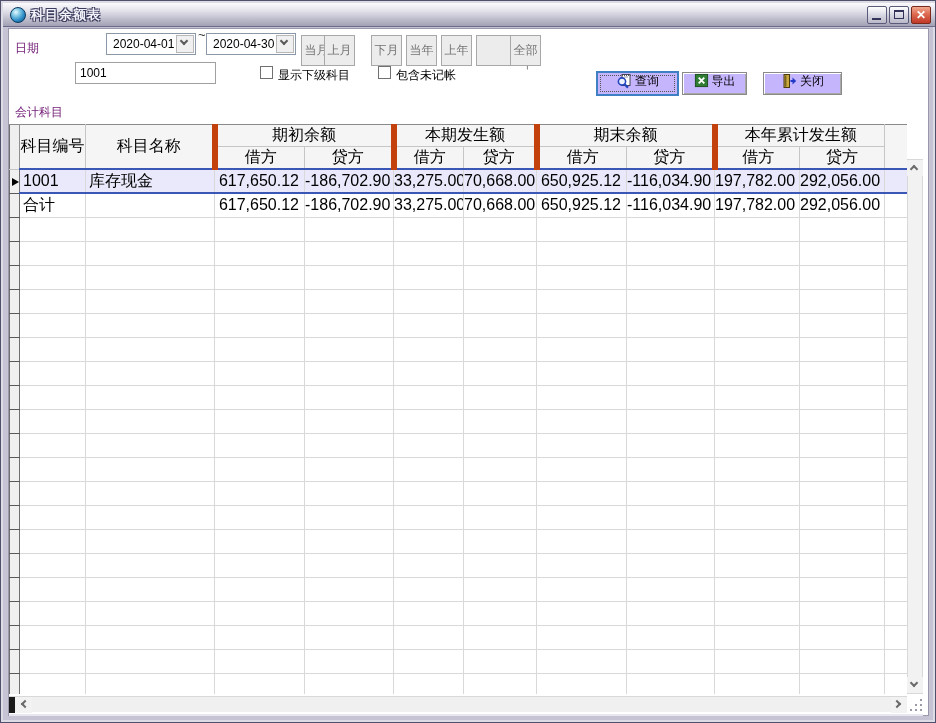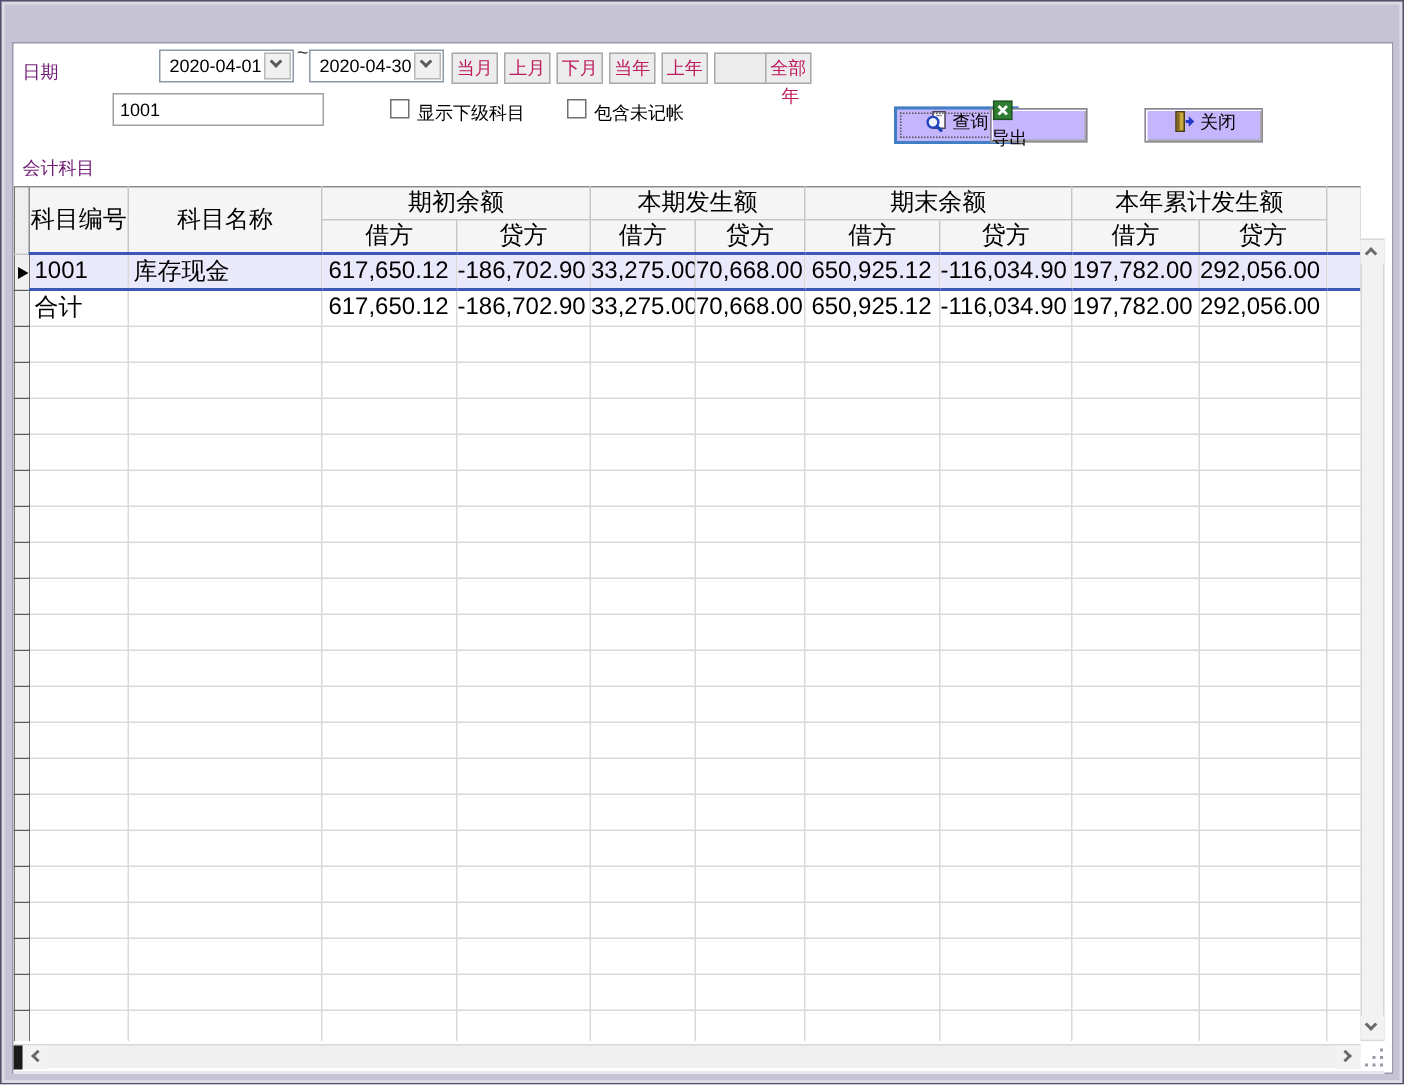--- a/index.html
+++ b/index.html
@@ -42,22 +42,22 @@
     background:#f0f0f0; border:1px solid #b8b8b8; position:relative; }
   .chev { position:absolute; width:6px; height:6px;
     border-right:2px solid #5a5a5a; border-bottom:2px solid #5a5a5a; }
   .chev.down { left:4px; top:2px; transform:rotate(45deg); }
   .tilde { position:absolute; font-size:13px; color:#333; }
 
   .textbox { position:absolute; height:22px; background:#fff; border:1px solid #a0a0a0;
     font-size:12px; padding:0 4px; font-family:"Liberation Sans", sans-serif; color:#000; }
 
   
-  .qbtn { position:absolute; width:31px; height:21px; top:34px;
-    background:#ececec; border:1px solid #a8a8a8; color:#be185d; font-size:12px;
+  .qbtn { position:absolute; width:31px; height:31px; top:34px;
+    background:#ececec; border:1px solid #a8a8a8; color:#737373; font-size:12px;
     text-align:center; line-height:19px; cursor:pointer; }
 
   
   .cb-box { position:absolute; width:13px; height:13px; background:#fff; border:1px solid #707070; cursor:pointer; }
   .cb-lbl { position:absolute; font-size:12px; color:#000; cursor:default; }
 
   
   .act { position:absolute; height:23px; background:#c4b5fd; border:1px solid #8a8a8a;
     box-shadow:inset 1px 1px 0 #ffffff, inset -1px -1px 0 #a8a8a8;
     display:flex; align-items:flex-start; justify-content:center; gap:3px;
@@ -68,21 +68,21 @@
 
   
   .grid { position:absolute; left:8px; top:123px; width:898px; height:570px; overflow:hidden;
     background:#fff; }
   table.bal { table-layout:fixed; border-collapse:collapse; width:898px; font-size:16px; }
   table.bal th, table.bal td { overflow:hidden; white-space:nowrap; }
   thead th { background:#f5f5f5; border:1px solid #c6c6c6; font-weight:normal; color:#000;
     text-align:center; cursor:default; }
   thead tr.h1 th { height:17px; border-top:1px solid #8a8a8a; }
   thead tr.h2 th { height:18px; border-bottom:1px solid #8f8f8f; }
-  thead th.gsep { border-left:1px solid #c2410c; }
+  thead th.gsep { border-left:6px solid #c2410c; }
   thead th.selh { background:#efefef; border-right:1px solid #8f8f8f; border-left:1px solid #707070; }
   thead th.fill { border-right:1px solid #8a8a8a; }
 
   tbody tr { height:24px; }
   tbody td { border-right:1px solid #d9d9d9; border-bottom:1px solid #d9d9d9; }
   tbody td.sel { background:#f0f0f0; border-right:1px solid #707070; border-bottom:1px solid #5a5a5a;
     border-left:1px solid #707070; position:relative; }
   tbody td.code, tbody td.name { padding-left:3px; text-align:left; color:#000; }
   tbody td.num { padding-right:5px; text-align:right; color:#000; }
   tr.selected td:not(.sel) { background:#e9e9fb;
@@ -106,41 +106,54 @@
   .grip { position:absolute; left:908px; top:698px; width:14px; height:13px; }
   .grip i { position:absolute; width:2px; height:2px; background:#9a9aa8; }
 
   .statusline { position:absolute; left:8px; top:713px; width:914px; height:2px; background:#e8e7ef; }
 </style>
 </head>
 <body>
 
 <div class="window">
 
+  <div class="titlebar">
+    <span class="app-icon"></span>
+    <span class="title">科目余额表</span>
+    <div class="win-btns">
+      <div class="wbtn">
+          <span class="glyph-min"></span>
+        </div>
+      <div class="wbtn">
+          <span class="glyph-max"></span>
+        </div>
+      <div class="wbtn close"><span>✕</span></div>
+    </div>
+  </div>
 
   <div class="client"></div>
 
   <span class="lbl" style="left:14px; top:39px;">日期</span>
 
   <div class="combo" style="left:105px; top:32px; width:90px;">
     <span class="combo-text">2020-04-01</span>
     <span class="combo-btn">
         <i class="chev down"></i>
       </span>
   </div>
   <span class="tilde" style="left:197px; top:26px;">~</span>
   <div class="combo" style="left:205px; top:32px; width:90px;">
     <span class="combo-text">2020-04-30</span>
     <span class="combo-btn">
         <i class="chev down"></i>
       </span>
   </div>
 
   <button class="qbtn" style="left:300px;">当月</button>
-  <button class="qbtn" style="left:335px;">上月</button>
+  <button class="qbtn" style="left:323px;">上月</button>
   <button class="qbtn" style="left:370px;">下月</button>
   <button class="qbtn" style="left:405px;">当年</button>
   <button class="qbtn" style="left:440px;">上年</button>
   <button class="qbtn" style="left:475px;padding-left:44px;">下年</button>
   <button class="qbtn" style="left:509px;">全部</button>
 
   <span class="lbl" style="left:14px; top:67px;margin-top:36px;">会计科目</span>
   <input class="textbox" style="left: 74px; top: 61px; width: 141px;" value="1001">
 
   <span class="cb-box" style="left:259px; top:65px;"></span>
@@ -152,21 +165,21 @@
   <button class="act query" style="left:595px; top:70px; width:83px;">
     <svg width="16" height="16" viewBox="0 0 16 16">
       <rect x="6" y="1.5" width="8" height="11" fill="#ffffff" stroke="#445" stroke-width="1"></rect>
       <line x1="8" y1="4" x2="12" y2="4" stroke="#99a" stroke-width="1"></line>
       <circle cx="6" cy="8.5" r="3.6" fill="#eef2ff" stroke="#2244bb" stroke-width="1.6"></circle>
       <line x1="8.6" y1="11.2" x2="12" y2="14.6" stroke="#2244bb" stroke-width="2.2"></line>
     </svg>
     <span>查询</span>
   </button>
 
-  <button class="act" style="left:659px; top:71px; width:65px;flex-direction:column;">
+  <button class="act" style="left:681px; top:71px; width:65px;">
     <svg width="15" height="15" viewBox="0 0 16 16">
       <rect x="1.5" y="1.5" width="13" height="13" fill="#2f7d32" stroke="#1b4d1e" stroke-width="1"></rect>
       <path d="M5 5 L11 11 M11 5 L5 11" stroke="#ffffff" stroke-width="2"></path>
     </svg>
     <span>导出</span>
   </button>
 
   <button class="act" style="left:762px; top:71px; width:79px;">
     <svg width="16" height="16" viewBox="0 0 16 16">
       <rect x="3" y="1.5" width="5.5" height="13" fill="#c9a93e" stroke="#4a3a10" stroke-width="1"></rect>

